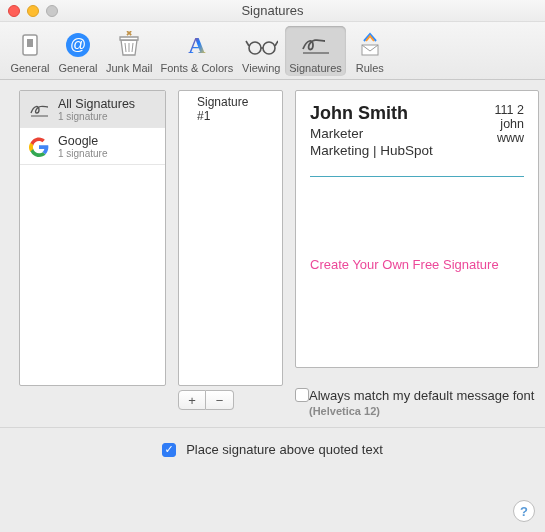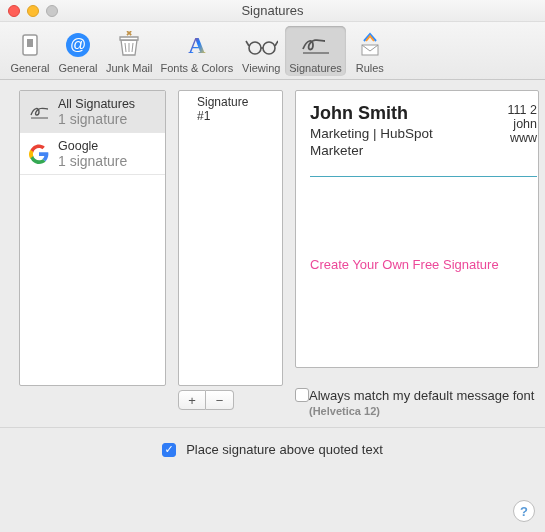--- a/index.html
+++ b/index.html
@@ -77,21 +77,21 @@
   .acc-item {
     display:flex; align-items:center; gap:8px;
     padding:6px 8px 5px 8px;
     border-bottom:1px solid #e6e6e6;
   }
   .acc-item.selected {
     background:#e5e5e5;
   }
   .acc-icon { width:22px; height:22px; display:inline-flex; align-items:center; justify-content:center;}
   .acc-text .ti { font-size:12.5px; font-weight:500; color:#333;}
-  .acc-text .sub { font-size:14px; color:#8a8a8a;}
+  .acc-text .sub { font-size:10px; color:#8a8a8a;}
   .col-sigs {
     width:105px;
     margin-right:6px;
     font-size:12px;
     padding:4px 18px;
     overflow:hidden;
     display:flex; flex-direction:column;
   }
   .sig-list { flex:1; }
   .addrem {
@@ -103,21 +103,21 @@
     width:28px; height:20px;
     background:linear-gradient(#fff,#f1f1f1);
     border:1px solid #b8b8b8;
     display:flex; align-items:center; justify-content:center;
     font-size:13px; color:#555;
   }
   .addrem-btn:first-child { border-radius:4px 0 0 4px;}
   .addrem-btn:last-child { border-left:0; border-radius:0 4px 4px 0;}
   .col-preview {
     flex:1;
-    padding:12px 1px 10px 14px;
+    padding:12px 14px 10px 14px;
     overflow:hidden;
     display:flex;
     flex-direction:column;
   }
   .sig-body { flex:1; }
   .sig-row { display:flex; justify-content:space-between; }
   .sig-name { font-size:18px; font-weight:700; color:#222;}
   .sig-line { font-size:13.5px; color:#333; margin-top:2px;}
   .sig-right { font-size:12.5px; color:#333; text-align:right; white-space:nowrap;}
   .sig-divider { height:1px; background:#4aa9bf; margin:18px 0 80px 0;}
@@ -306,22 +306,22 @@
       <div class="addrem-btn">−</div>
     </div>
   </div>
 
   <div class="col-wrap preview">
     <div class="col col-preview" style="height:296px;">
       <div class="sig-body">
         <div class="sig-row">
           <div>
             <div class="sig-name">John Smith</div>
+            <div class="sig-line">Marketer</div>
             <div class="sig-line">Marketing | HubSpot</div>
-            <div class="sig-line">Marketer</div>
           </div>
           <div class="sig-right">
             <div>111 2</div>
             <div>john</div>
             <div>www</div>
           </div>
         </div>
         <div class="sig-divider"></div>
         <a class="sig-link">Create Your Own Free Signature</a>
       </div>

